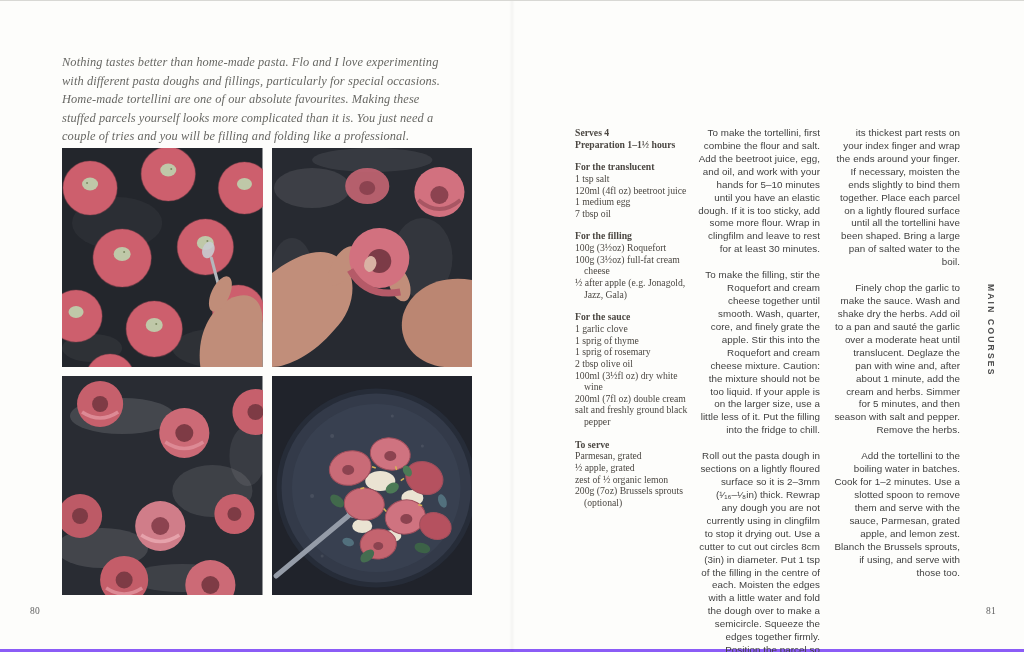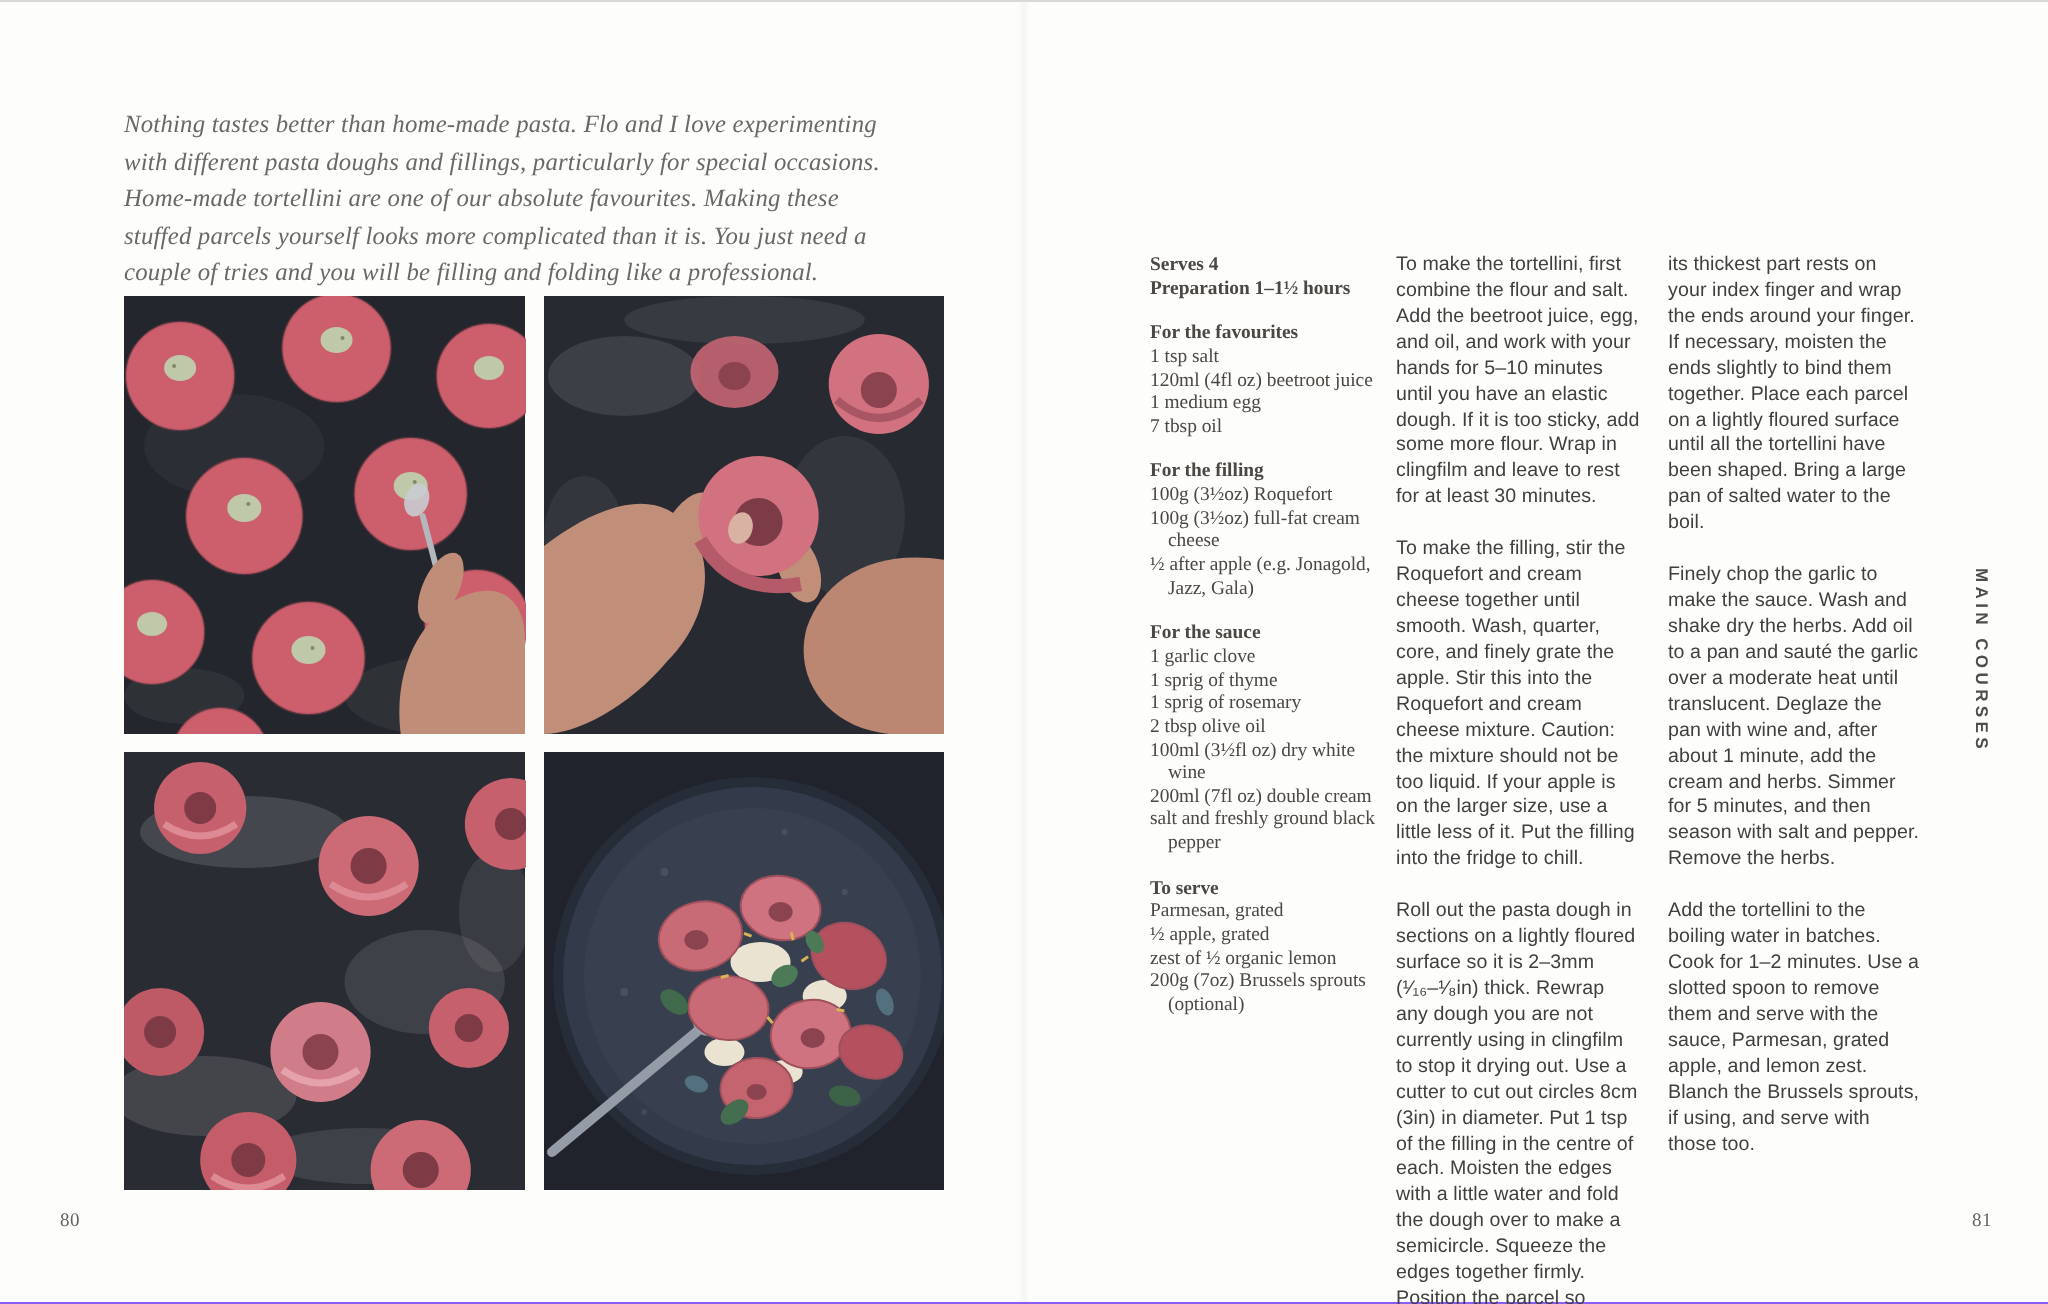--- a/index.html
+++ b/index.html
@@ -1,20 +1,20 @@
 <!DOCTYPE html>
 <html><head>
 <meta charset="utf-8">
 <style>
   html,body{margin:0;padding:0;}
   body{
     width:1024px;height:652px;position:relative;background:#fdfdfb;
     font-family:"Liberation Serif", serif;overflow:hidden;
   }
-  .spread{position:absolute;inset:0;border-top:1px solid #d8d8d4;border-bottom:1px solid #8b5cf6;}
+  .spread{position:absolute;inset:0;border-top:1px solid #d8d8d4;border-bottom:3px solid #8b5cf6;}
   .seam{position:absolute;left:509px;top:0;width:6px;height:652px;
     background:linear-gradient(90deg,rgba(0,0,0,0) 0%,rgba(0,0,0,0.035) 50%,rgba(0,0,0,0) 100%);}
 
   
   .intro{
     position:absolute;left:62px;top:52px;width:378px;margin:0;
     font-style:italic;font-size:12.4px;line-height:1.5;color:#686864;letter-spacing:0.1px;
   }
   .photo-grid{
     position:absolute;left:62px;top:147px;width:410px;height:447px;
@@ -45,21 +45,21 @@
   .ing-section ul{margin:0;padding:0;list-style:none;}
   .ing-section li{padding-left:9px;text-indent:-9px;}
 
   .method{
     position:absolute;top:126px;
     font-family:"Liberation Sans", sans-serif;font-size:9.8px;line-height:1.32;
     color:#3f3f3f;letter-spacing:0.05px;
   }
   .method.c1{left:698px;width:122px;}
   .method.c2{left:834px;width:126px;}
-  .method p{margin:0 0 13px 0;}
+  .method p{margin:0 0 13px 0;text-align:right;}
 
   .side-label{
     position:absolute;left:986px;top:283px;
     writing-mode:vertical-rl;text-orientation:mixed;
     font-family:"Liberation Sans", sans-serif;font-size:8.5px;font-weight:600;
     letter-spacing:2.2px;color:#4d4d4d;
   }
 </style>
 </head>
 <body>
@@ -245,21 +245,21 @@
   <div class="pagenum l">80</div>
 
 
   <div class="ing-col">
     <div class="meta">
       <div>Serves 4</div>
       <div>Preparation 1–1½ hours</div>
     </div>
 
     <div class="ing-section">
-      <h3>For the favourites</h3>
+      <h3>For the translucent</h3>
       <ul>
         <li>1 tsp salt</li>
         <li>120ml (4fl oz) beetroot juice</li>
         <li>1 medium egg</li>
         <li>7 tbsp oil</li>
       </ul>
     </div>
 
     <div class="ing-section">
       <h3>For the filling</h3>

